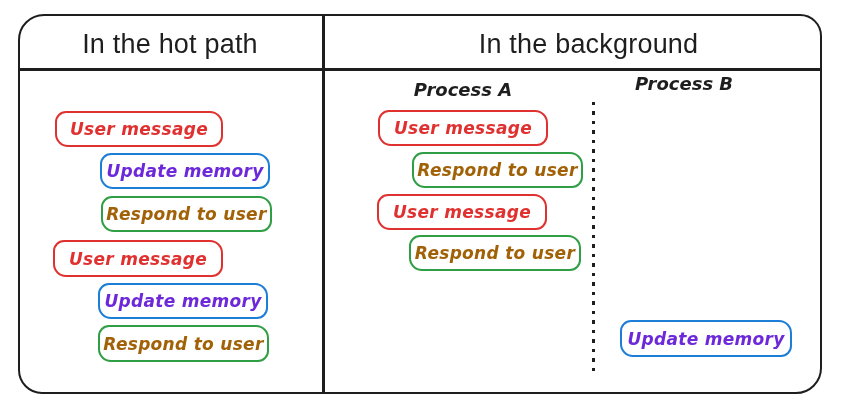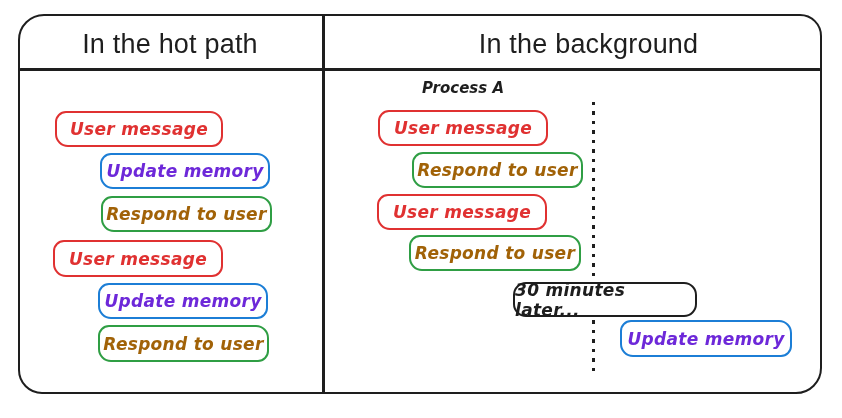--- a/index.html
+++ b/index.html
@@ -51,21 +51,21 @@
   .title-left  { left: 18px;  width: 304px; }
   .title-right { left: 323px; width: 531px; }
 
   .hand {
     font-family: "DejaVu Sans", sans-serif;
     font-style: italic;
     font-weight: 600;
   }
   .lane-label {
     position: absolute;
-    font-size: 15px;
+    font-size: 18px;
     color: #1e1e1e;
     text-align: center;
     width: 140px;
   }
   .lane-a { left: 393px; top: 79px; }
   .lane-b { left: 614px; top: 73px; }
 
   .dotted-line {
     position: absolute;
     left: 592px; top: 102px;
@@ -120,30 +120,30 @@
   <div class="frame"></div>
   <div class="v-divider"></div>
   <div class="h-rule"></div>
 
   <div class="panel-title title-left">In the hot path</div>
 
   <div class="panel-title title-right">In the background</div>
 
   <div class="lane-label lane-a hand">Process A</div>
 
+  <div class="lane-label lane-b hand">Process B</div>
 
   <div class="dotted-line"></div>
 
   <div class="node hand c-red hp-0">User message</div>
   <div class="node hand c-blue hp-1">Update memory</div>
   <div class="node hand c-green hp-2">Respond to user</div>
   <div class="node hand c-red hp-3">User message</div>
   <div class="node hand c-blue hp-4">Update memory</div>
   <div class="node hand c-green hp-5">Respond to user</div>
 
   <div class="node hand c-red bg-0">User message</div>
   <div class="node hand c-green bg-1">Respond to user</div>
   <div class="node hand c-red bg-2">User message</div>
   <div class="node hand c-green bg-3">Respond to user</div>
-  <div class="node hand c-ink bg-4">30 minutes later...</div>
   <div class="node hand c-blue bg-5">Update memory</div>
 
 </div>
 
 </body></html>

